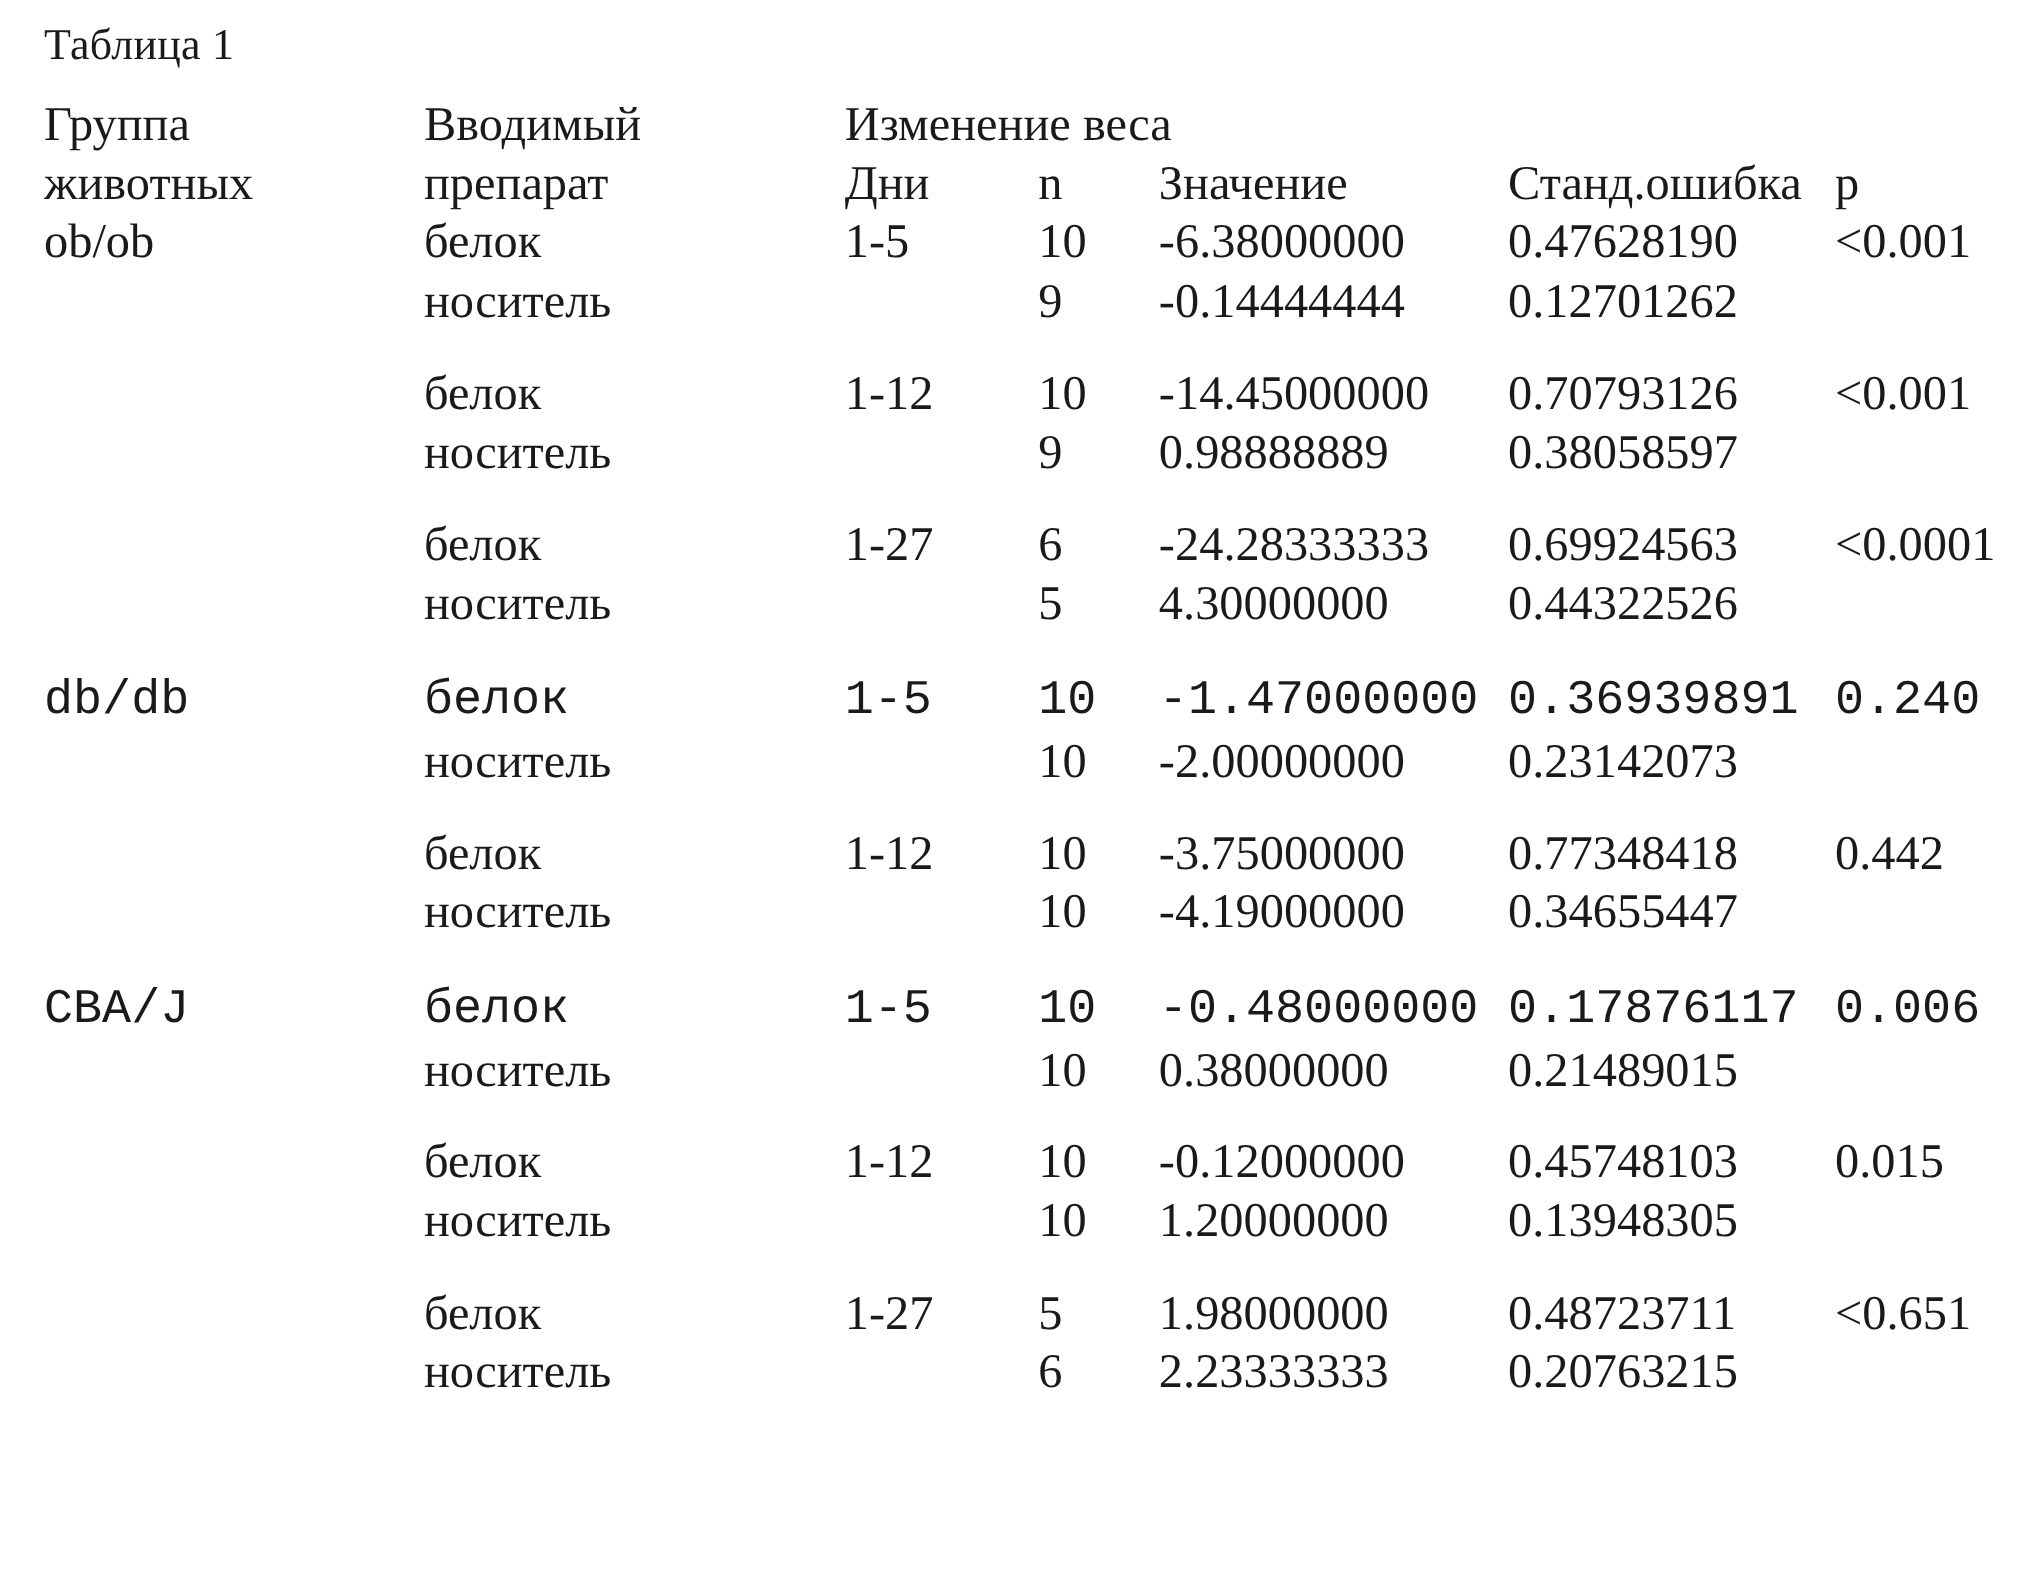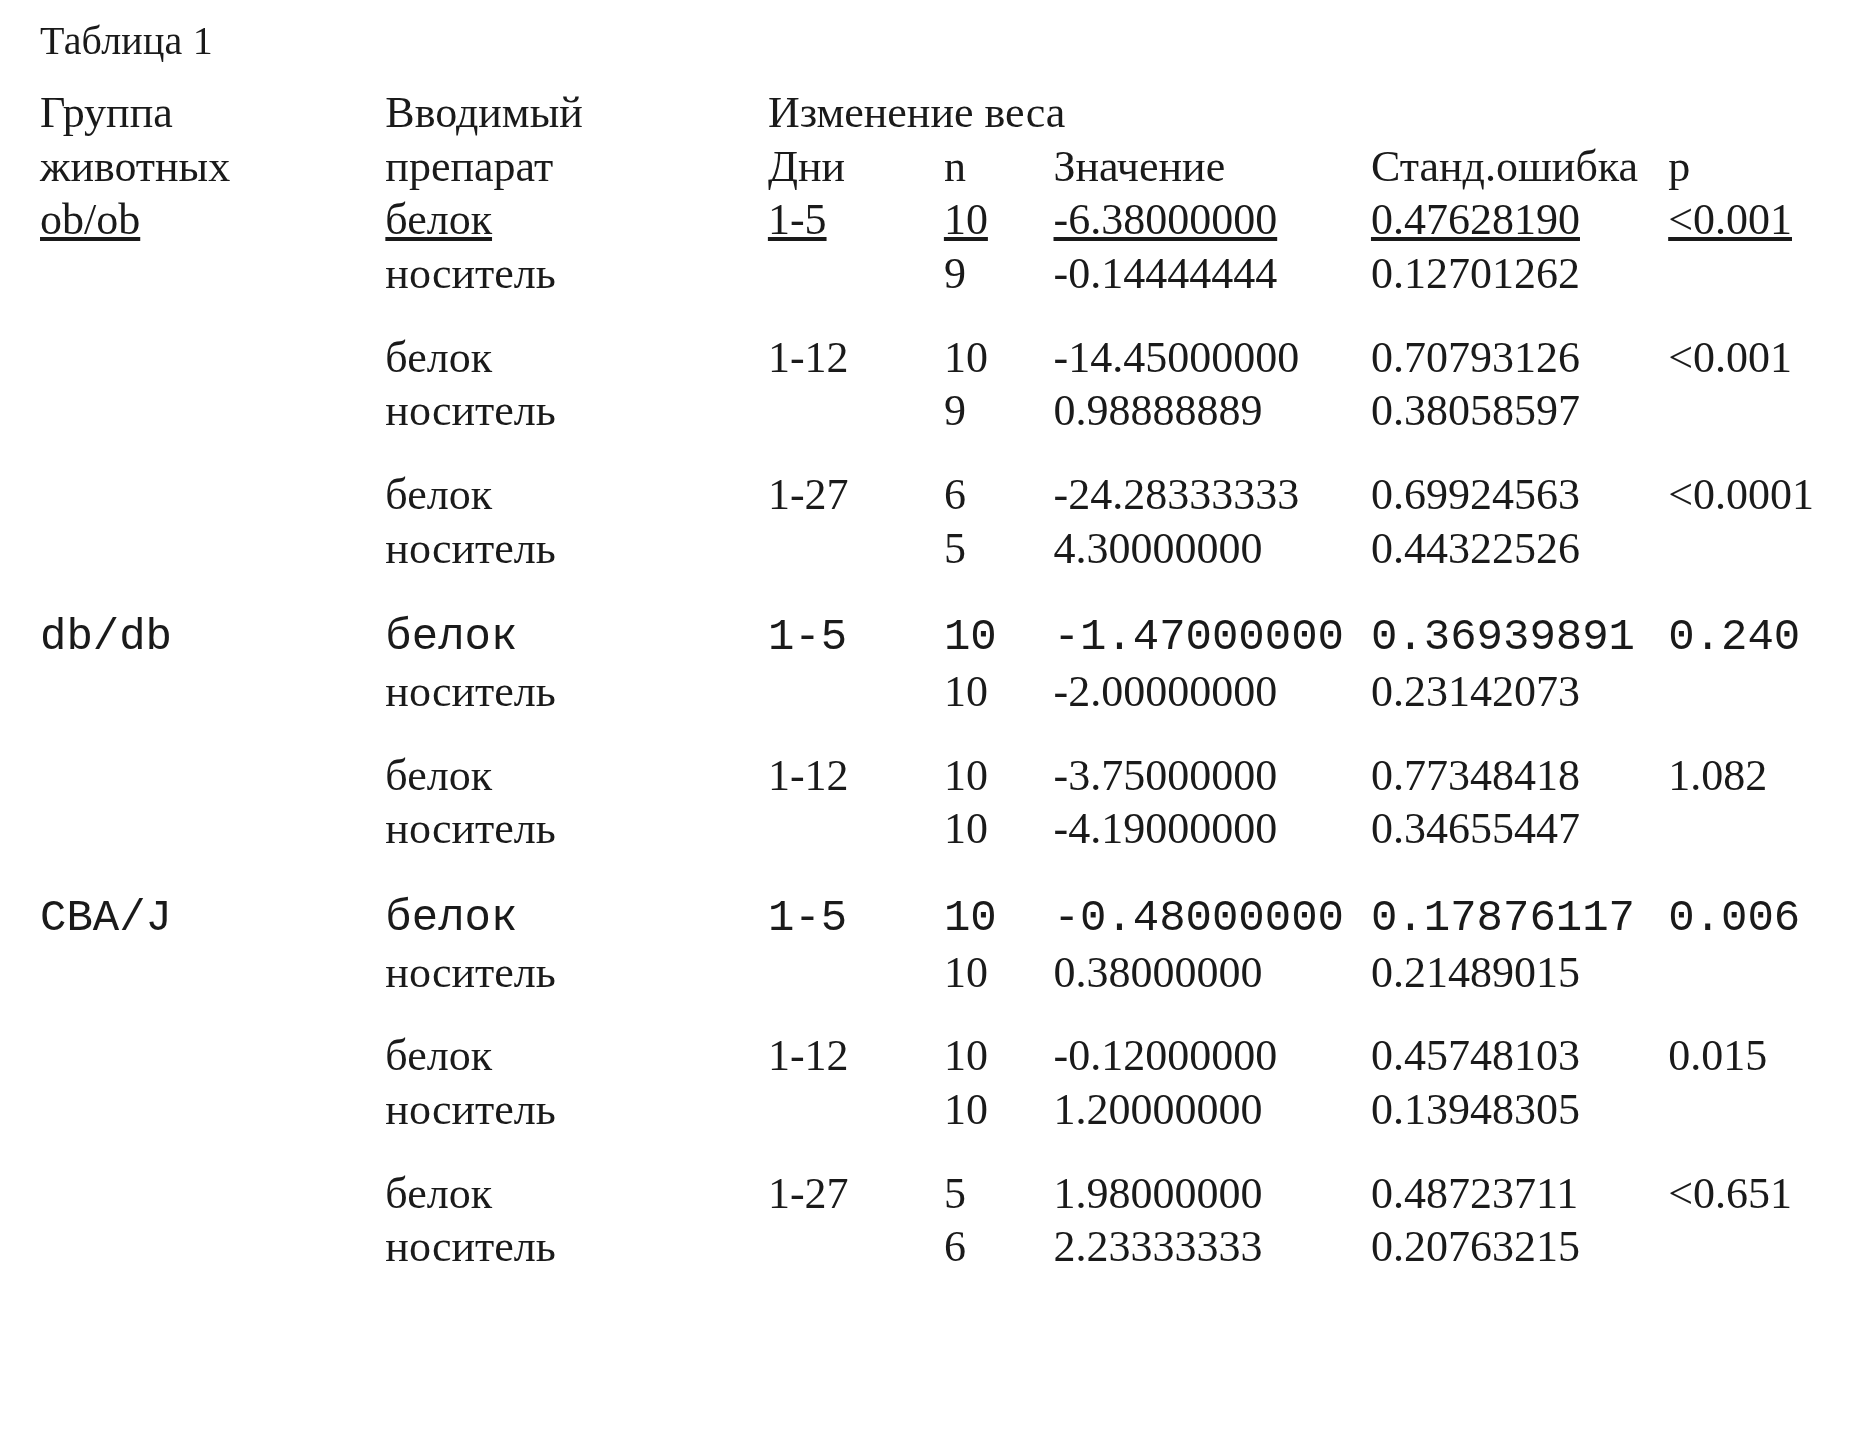--- a/index.html
+++ b/index.html
@@ -84,21 +84,20 @@
   
   tr.block-start td {
     padding-top: 30px;
   }
   tr.group-start td {
     padding-top: 36px;
     font-family: Liberation Mono, monospace;
   }
   tr.first-row td {
     padding-top: 0;
-    text-decoration: underline;
   }
 
   .hdr-changes {
     padding-left: 0;
   }
 </style>
 </head>
 <body>
 
 <div class="page">
@@ -205,21 +204,21 @@
           <td class="se-col">0.23142073</td>
           <td class="p-col"></td>
         </tr>
         <tr class="block-start">
           <td></td>
           <td>белок</td>
           <td>1-12</td>
           <td class="n-col">10</td>
           <td class="val-col">-3.75000000</td>
           <td class="se-col">0.77348418</td>
-          <td class="p-col">1.082</td>
+          <td class="p-col">0.442</td>
         </tr>
         <tr>
           <td></td>
           <td>носитель</td>
           <td></td>
           <td class="n-col">10</td>
           <td class="val-col">-4.19000000</td>
           <td class="se-col">0.34655447</td>
           <td class="p-col"></td>
         </tr>

